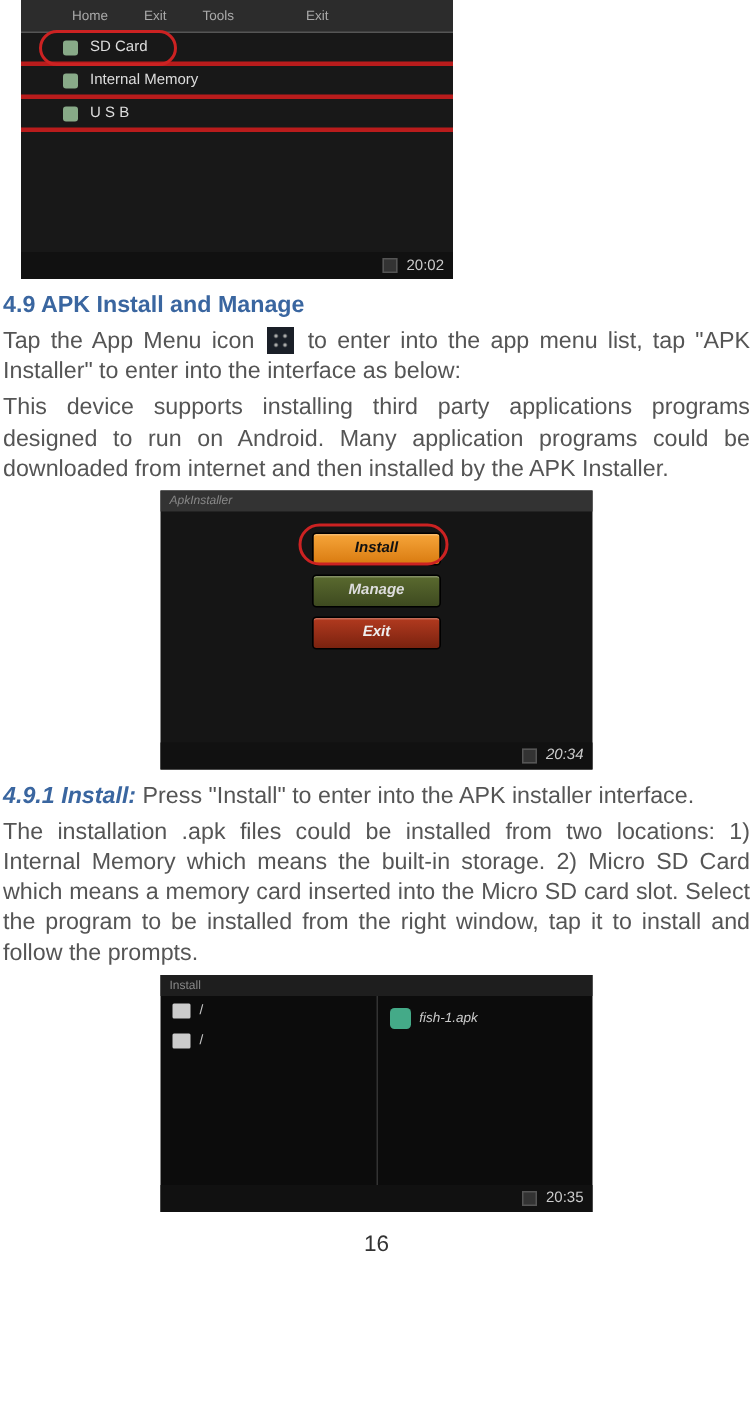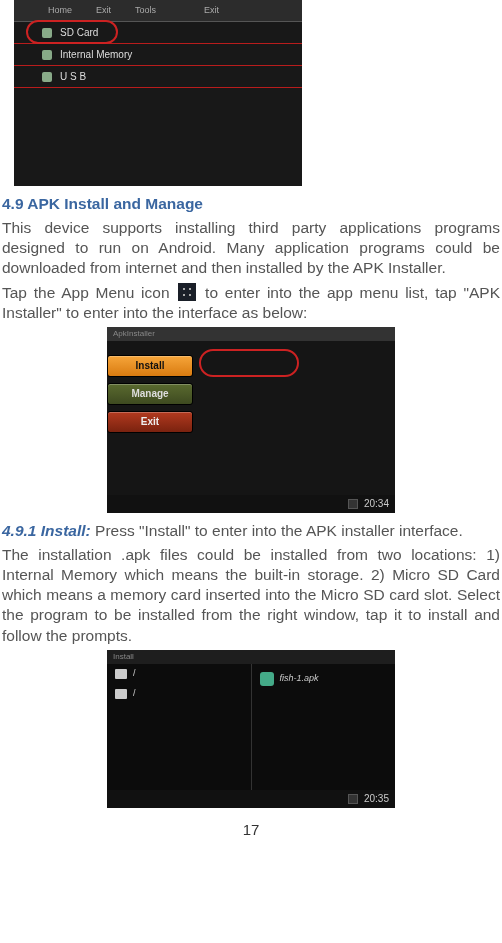--- a/index.html
+++ b/index.html
@@ -36,21 +36,21 @@
   }
   .shot1 .menubar {
     height: 22px; background:#2c2c2c;
     display:flex; align-items:center; gap:24px;
     padding:0 12px 0 34px; font-size:9px; color:#aaa;
     border-bottom:1px solid #555;
   }
   .shot1 .row {
     height:22px; display:flex; align-items:center;
     padding-left:28px; gap:8px;
-    border-bottom:1px solid #b91c1c;
+    border-bottom:3px solid #b91c1c;
   }
   .shot1 .row .dot {
     width:10px;height:10px;border-radius:2px;background:#8a8;
   }
   .shot1 .highlight {
     position:absolute; top:20px; left:12px;
     width:92px; height:24px;
     border:2px solid #c22; border-radius:12px;
   }
   .statusbar {
@@ -70,22 +70,23 @@
   .app-icon::before {
     content:""; position:absolute; inset:3px;
     background:
       radial-gradient(circle,#aaa 1px,transparent 1.5px) 0 0/6px 6px;
   }
 
   
   .shot2 {
     width: 288px; height: 186px;
     background:#151515; position:relative;
-    display:flex; flex-direction:column; align-items:flex-start;
+    display:flex; flex-direction:column; align-items:center;
     font-size:10px;
+    font-style:italic;
   }
   .shot2 .titlebar { align-self:stretch; height:14px; background:#333;
     color:#888; font-size:8px; padding:2px 6px; }
   .shot2 .btn {
     width:86px; height:22px; margin-top:6px;
     border:1px solid #000; border-radius:3px;
     display:flex; align-items:center; justify-content:center;
     font-weight:bold; color:#111;
     box-shadow: inset 0 1px 0 rgba(255,255,255,.25);
   }
@@ -138,27 +139,31 @@
       </div>
     <div class="row">
         <span class="dot"></span>
         <span>Internal Memory</span>
       </div>
     <div class="row">
         <span class="dot"></span>
         <span>U S B</span>
       </div>
     <div class="highlight"></div>
+    <div class="statusbar">
+      <span class="mini"></span>
+      <span>20:02</span>
+    </div>
   </div>
 
   <p><span class="heading">4.9 APK Install and Manage</span></p>
-  <p>This device supports installing third party applications programs designed to run on Android. Many application programs could be downloaded from internet and then installed by the APK Installer.</p>
   <p>
     <span>Tap the App Menu icon </span><span class="app-icon"></span><span> to enter into the app menu list, tap "APK Installer" to enter into the interface as below:</span>
   </p>
+  <p>This device supports installing third party applications programs designed to run on Android. Many application programs could be downloaded from internet and then installed by the APK Installer.</p>
 
   <div class="shot shot2">
     <div class="titlebar">ApkInstaller</div>
     <div class="btn install">Install</div>
     <div class="btn manage">Manage</div>
     <div class="btn exit">Exit</div>
     <div class="redring"></div>
     <div class="statusbar">
       <span class="mini"></span>
       <span>20:34</span>
@@ -188,14 +193,14 @@
           </div>
       </div>
     </div>
     <div class="statusbar">
       <span class="mini"></span>
       <span>20:35</span>
     </div>
   </div>
 
 
-  <div class="pagenum">17</div>
+  <div class="pagenum">16</div>
 </div>
 
 </body></html>

